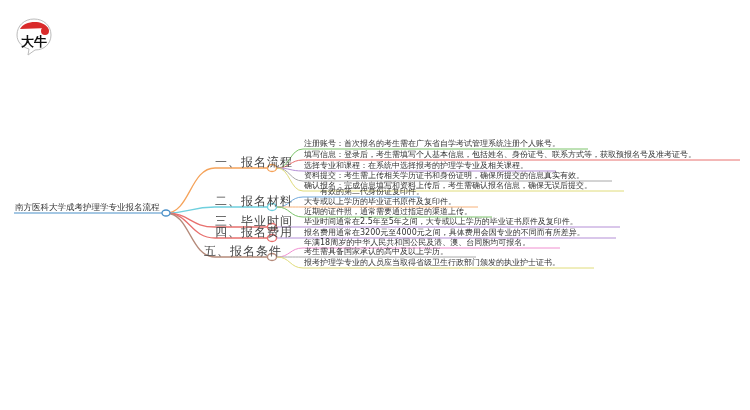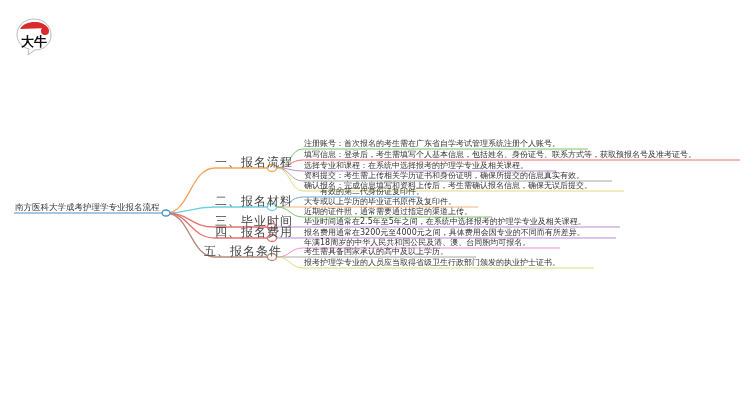--- a/index.html
+++ b/index.html
@@ -74,18 +74,18 @@
 <div class="txt" style="left:304px; top:139px;">注册账号：首次报名的考生需在广东省自学考试管理系统注册个人账号。</div>
 <div class="txt" style="left:304px; top:150px;">填写信息：登录后，考生需填写个人基本信息，包括姓名、身份证号、联系方式等，获取预报名号及准考证号。</div>
 <div class="txt" style="left:304px; top:161px;">选择专业和课程：在系统中选择报考的护理学专业及相关课程。</div>
 <div class="txt" style="left:304px; top:171px;">资料提交：考生需上传相关学历证书和身份证明，确保所提交的信息真实有效。</div>
 <div class="txt" style="left:304px; top:181px;">确认报名：完成信息填写和资料上传后，考生需确认报名信息，确保无误后提交。</div>
 
 <div class="txt" style="left:320px; top:187px;">有效的第二代身份证复印件。</div>
 <div class="txt" style="left:304px; top:197px;">大专或以上学历的毕业证书原件及复印件。</div>
 <div class="txt" style="left:304px; top:207px;">近期的证件照，通常需要通过指定的渠道上传。</div>
 
-<div class="txt" style="left:304px; top:217px;">毕业时间通常在2.5年至5年之间，在系统中选择报考的护理学专业及相关课程。</div>
+<div class="txt" style="left:304px; top:217px;">毕业时间通常在2.5年至5年之间，大专或以上学历的毕业证书原件及复印件。</div>
 <div class="txt" style="left:304px; top:228px;">报名费用通常在3200元至4000元之间，具体费用会因专业的不同而有所差异。</div>
 
 <div class="txt" style="left:304px; top:238px;">年满18周岁的中华人民共和国公民及港、澳、台同胞均可报名。</div>
 <div class="txt" style="left:304px; top:247px;">考生需具备国家承认的高中及以上学历。</div>
 <div class="txt" style="left:304px; top:258px;">报考护理学专业的人员应当取得省级卫生行政部门颁发的执业护士证书。</div>
 
 </body></html>

